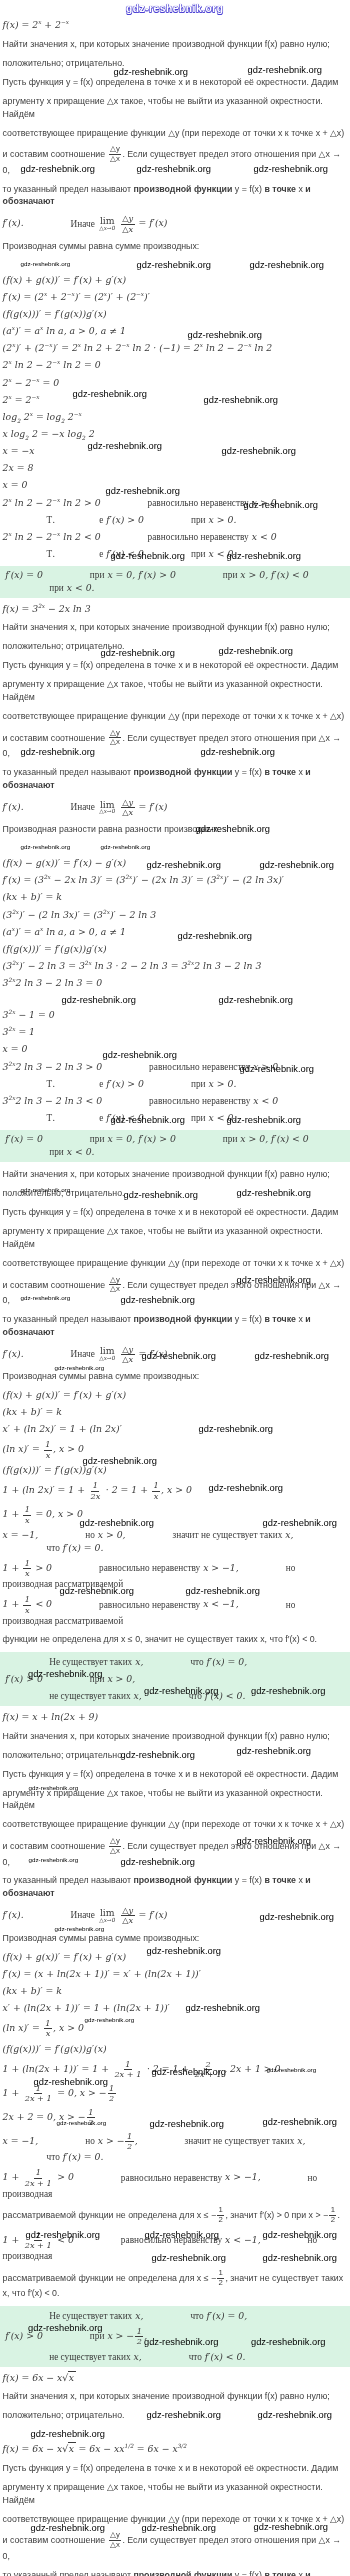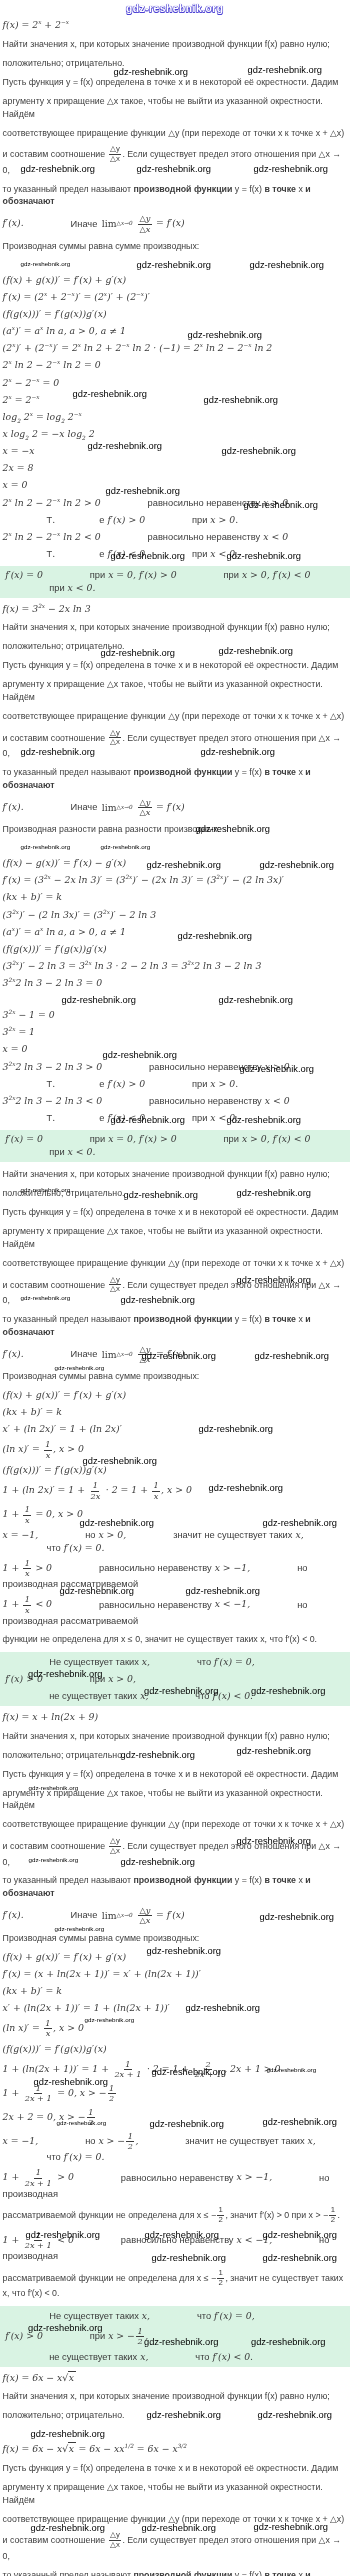--- a/index.html
+++ b/index.html
@@ -11,40 +11,40 @@
     text-shadow:-0.5px -0.5px 0 var(--logo),0.5px -0.5px 0 var(--logo),-0.5px 0.5px 0 var(--logo),0.5px 0.5px 0 var(--logo),0 0 1px var(--logo);
     margin:1px 0 5.2px 0;
   }
   .row{position:relative;}
   .math{
     font-family:"DejaVu Serif","Liberation Serif",serif;font-style:italic;
     font-size:9.3px;color:#3b3b3b;margin:4.6px 0;line-height:1.35;
   }
   .text{font-size:8.8px;color:#3e3e3e;margin:6.2px 0;line-height:1.45;}
   .text b{font-weight:700;}
-  .rm{font-family:Liberation Sans, sans-serif;font-style:normal;padding-left:44px;}
+  .rm{font-family:Liberation Serif, serif;font-style:normal;padding-left:44px;}
   .hl{background:var(--hl);margin:0 -2.6px;padding:3.6px 5.2px;}
   :not(.hl)+.hl{margin-top:5.2px;}
   .hl+.hl{padding-top:1px;}
   .wmrow{height:10.3px;margin:1px 0;}
   .wm{
     position:absolute;top:1px;color:#000;font-family:"Liberation Sans",sans-serif;
     font-style:normal;font-weight:400;white-space:nowrap;z-index:2;
   }
   .wm.b{font-size:9.3px;}
   .wm.s{font-size:6.2px;}
   sup{font-size:0.62em;line-height:0;}
   sub{font-size:0.62em;line-height:0;}
   .fr{display:inline-flex;flex-direction:column;align-items:center;vertical-align:middle;
       line-height:1.12;font-size:0.88em;margin:0 1px;}
   .fn{border-bottom:0.5px solid currentColor;padding:0 1.5px;}
   .fd{padding:0 1.5px;}
   .sqs{font-style:normal;}
   .sv{border-top:0.8px solid currentColor;margin-left:-0.5px;padding:0 1.5px 0 1px;}
-  .lim{display:inline-flex;flex-direction:row;align-items:center;vertical-align:middle;
+  .lim{display:inline-flex;flex-direction:column;align-items:center;vertical-align:middle;
        line-height:1;margin:0 1.5px;}
   .lim .limt{font-style:normal;}
   .limu{font-size:5.7px;margin-top:0.5px;}
 </style>
 </head>
 <body>
 
 <div class="page">
   <div class="logo">gdz-reshebnik.org</div>
   <div>

